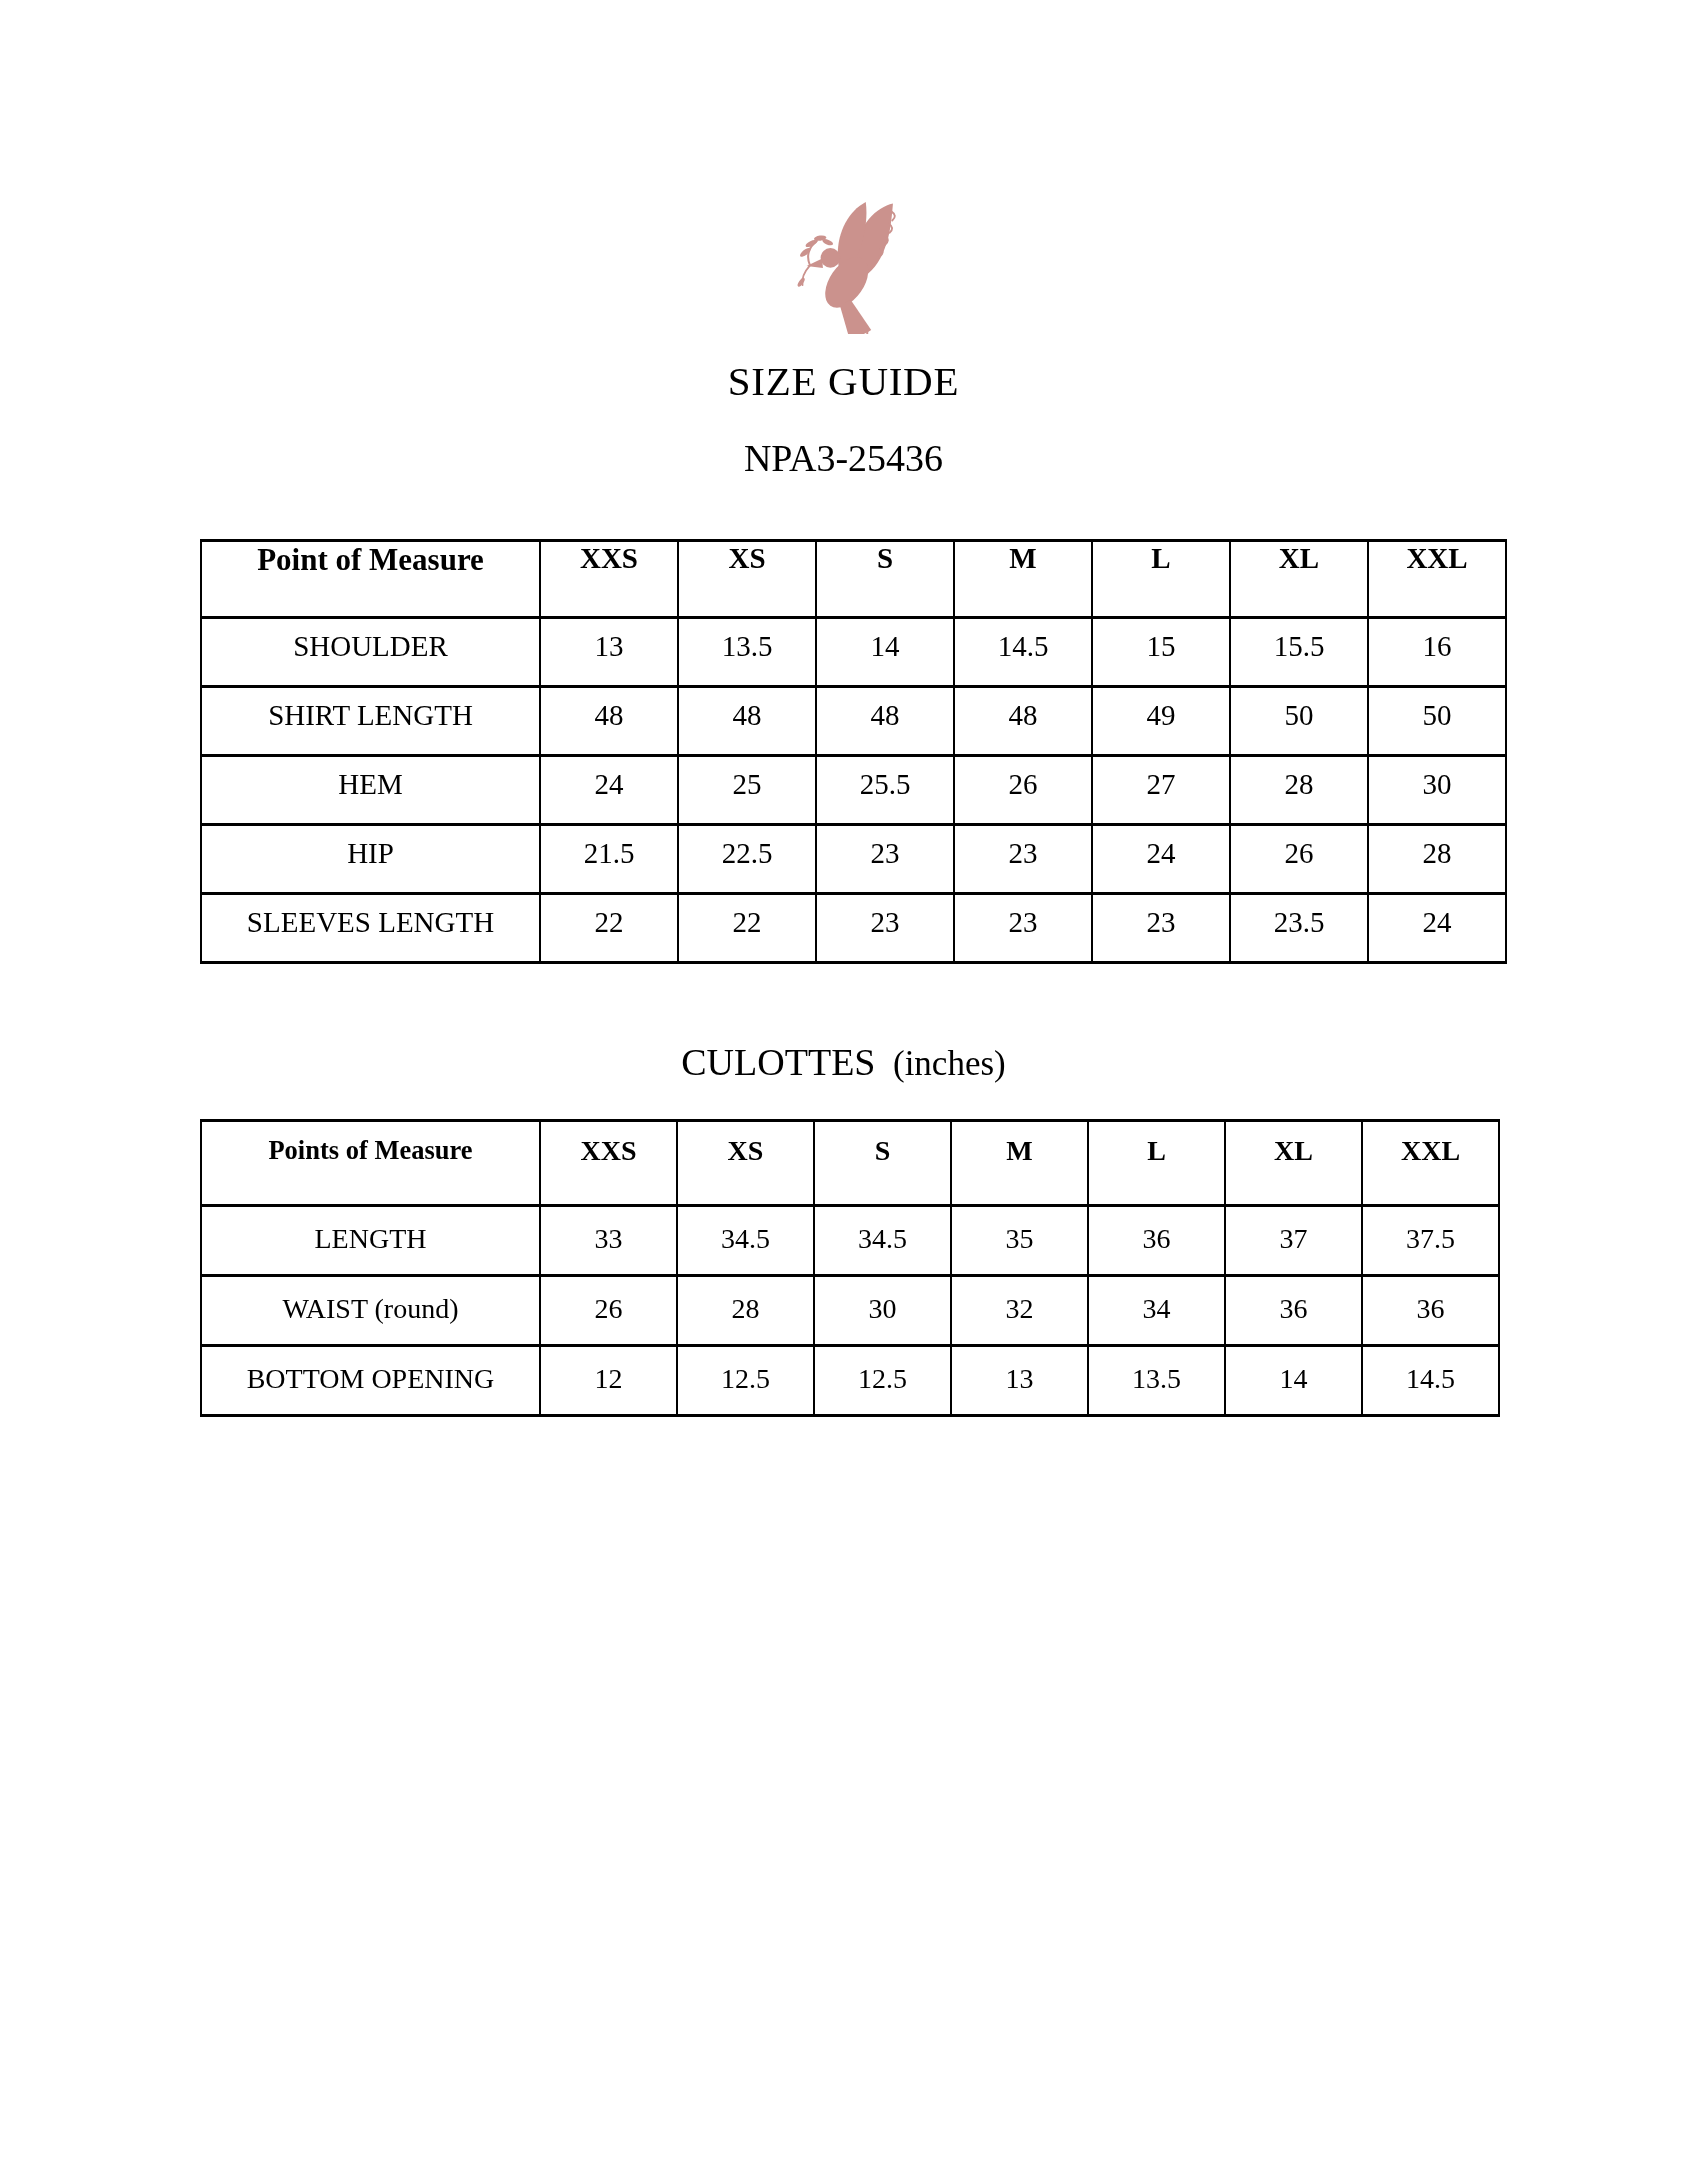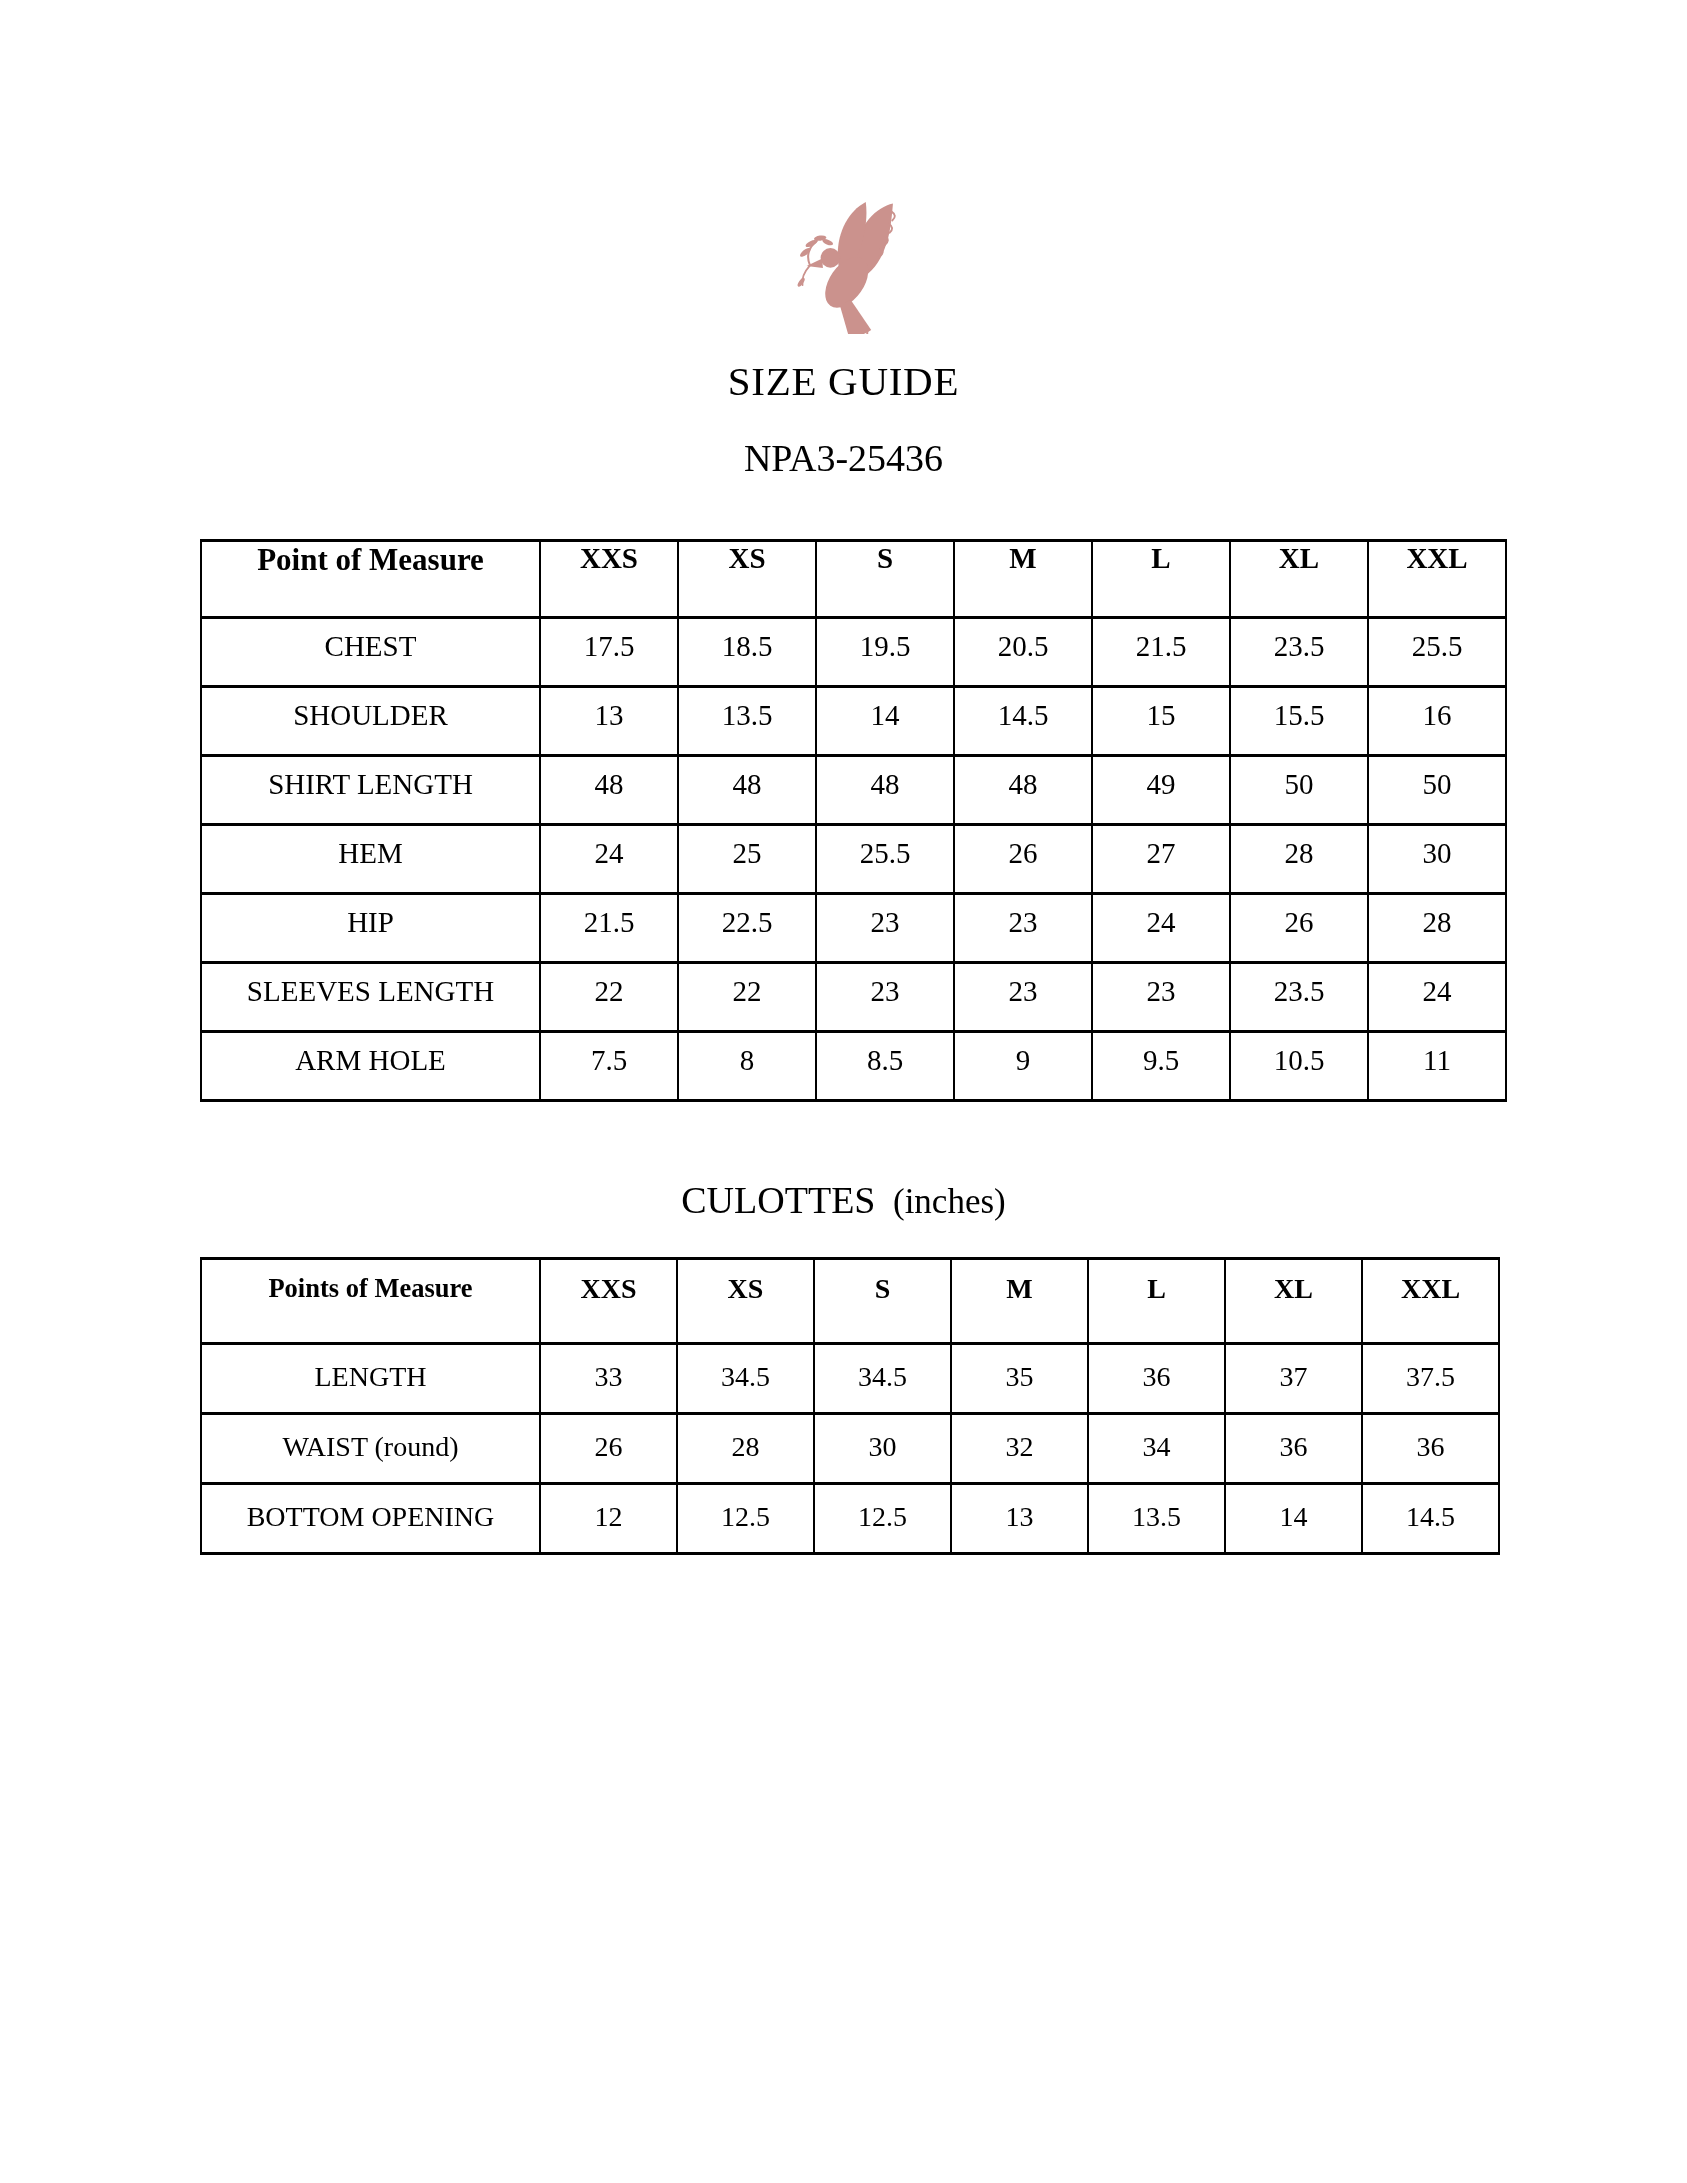--- a/index.html
+++ b/index.html
@@ -146,30 +146,20 @@
             <th>XS</th>
             <th>S</th>
             <th>M</th>
             <th>L</th>
             <th>XL</th>
             <th>XXL</th>
           </tr>
         </thead>
         <tbody>
           <tr>
-            <td>CHEST</td>
-            <td>17.5</td>
-            <td>18.5</td>
-            <td>19.5</td>
-            <td>20.5</td>
-            <td>21.5</td>
-            <td>23.5</td>
-            <td>25.5</td>
-          </tr>
-          <tr>
             <td>SHOULDER</td>
             <td>13</td>
             <td>13.5</td>
             <td>14</td>
             <td>14.5</td>
             <td>15</td>
             <td>15.5</td>
             <td>16</td>
           </tr>
           <tr>
@@ -205,30 +195,20 @@
           <tr>
             <td>SLEEVES LENGTH</td>
             <td>22</td>
             <td>22</td>
             <td>23</td>
             <td>23</td>
             <td>23</td>
             <td>23.5</td>
             <td>24</td>
           </tr>
-          <tr>
-            <td>ARM HOLE</td>
-            <td>7.5</td>
-            <td>8</td>
-            <td>8.5</td>
-            <td>9</td>
-            <td>9.5</td>
-            <td>10.5</td>
-            <td>11</td>
-          </tr>
         </tbody>
       </table>
     </div>
 
   <div class="culottes-heading">
     <span class="bold">CULOTTES</span>
     <span class="reg">(inches)</span>
   </div>
 
   <div class="tablewrap t2">

